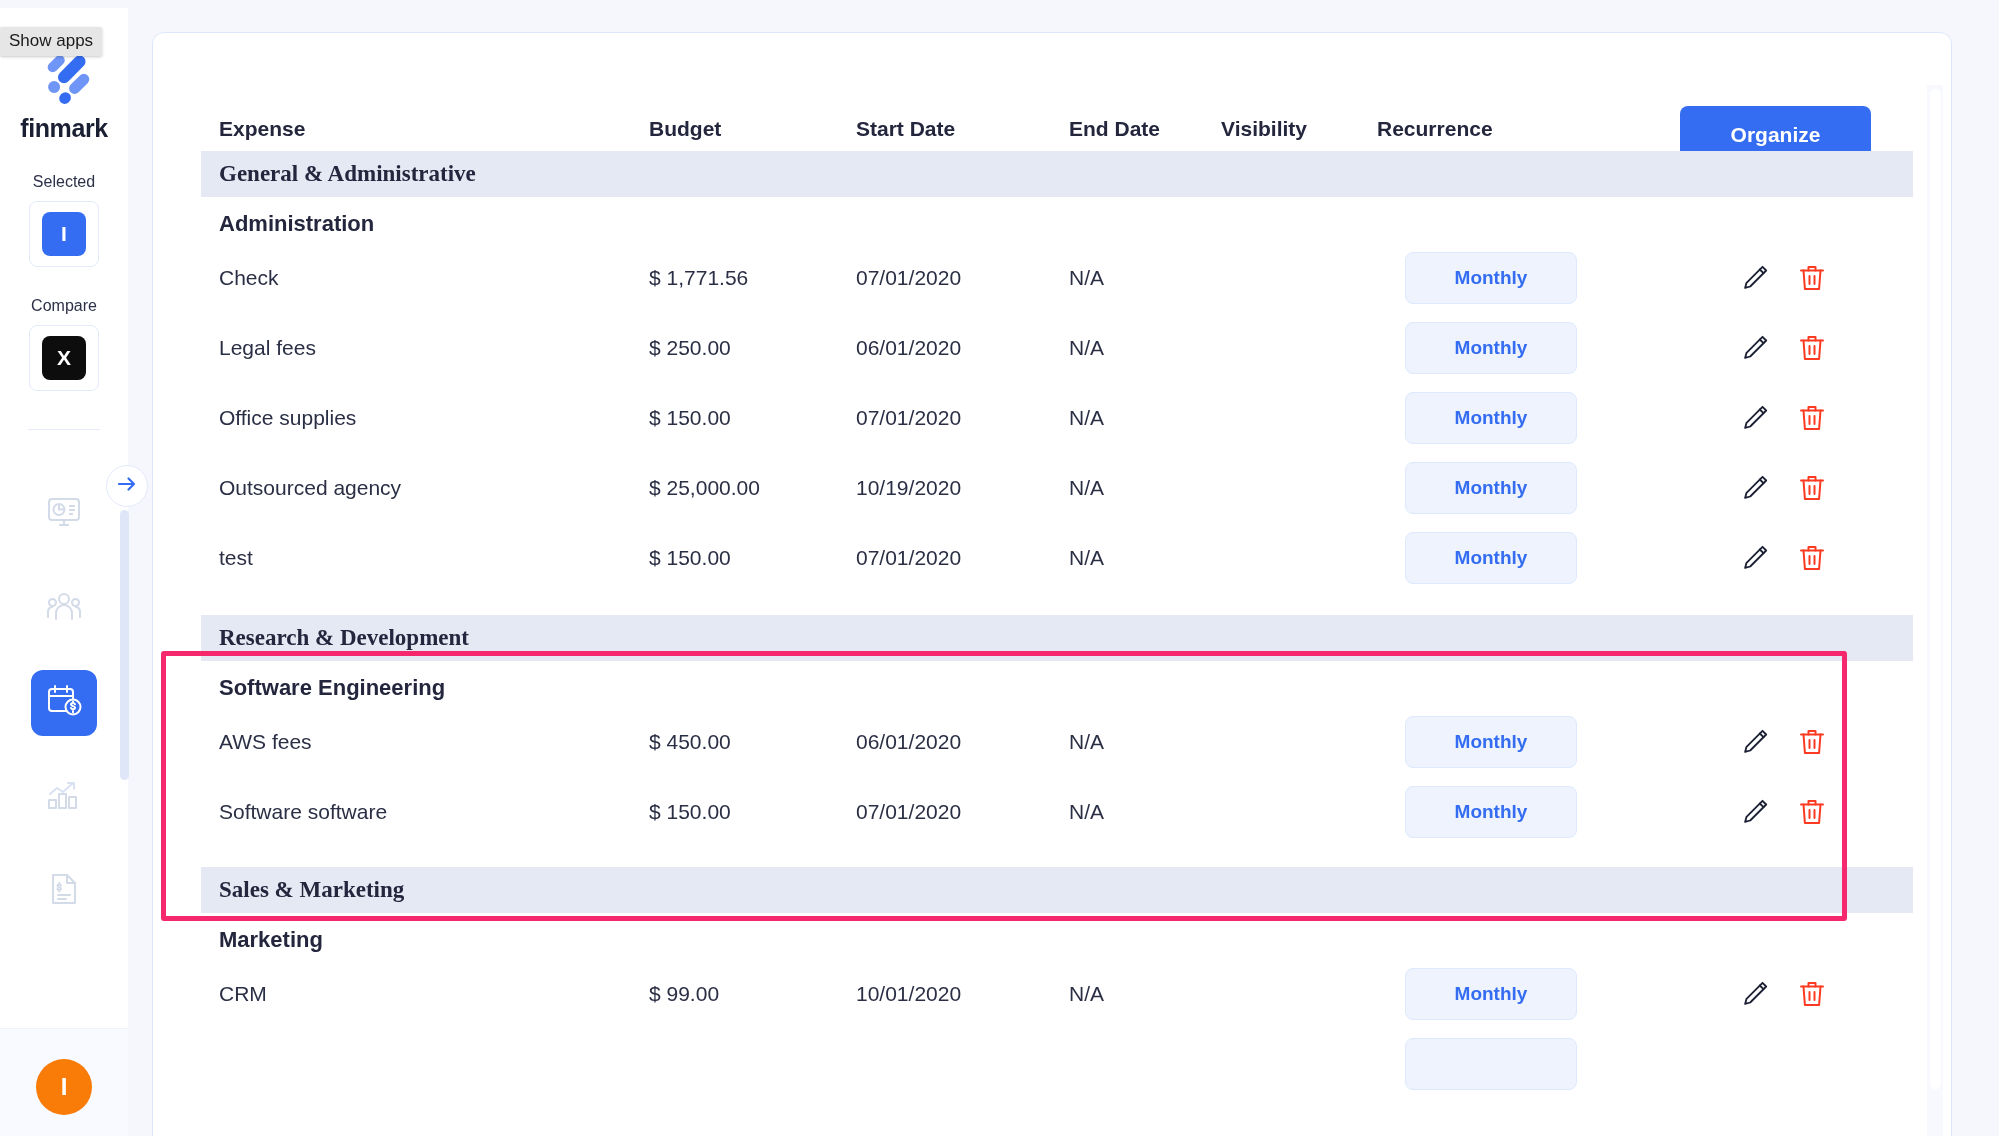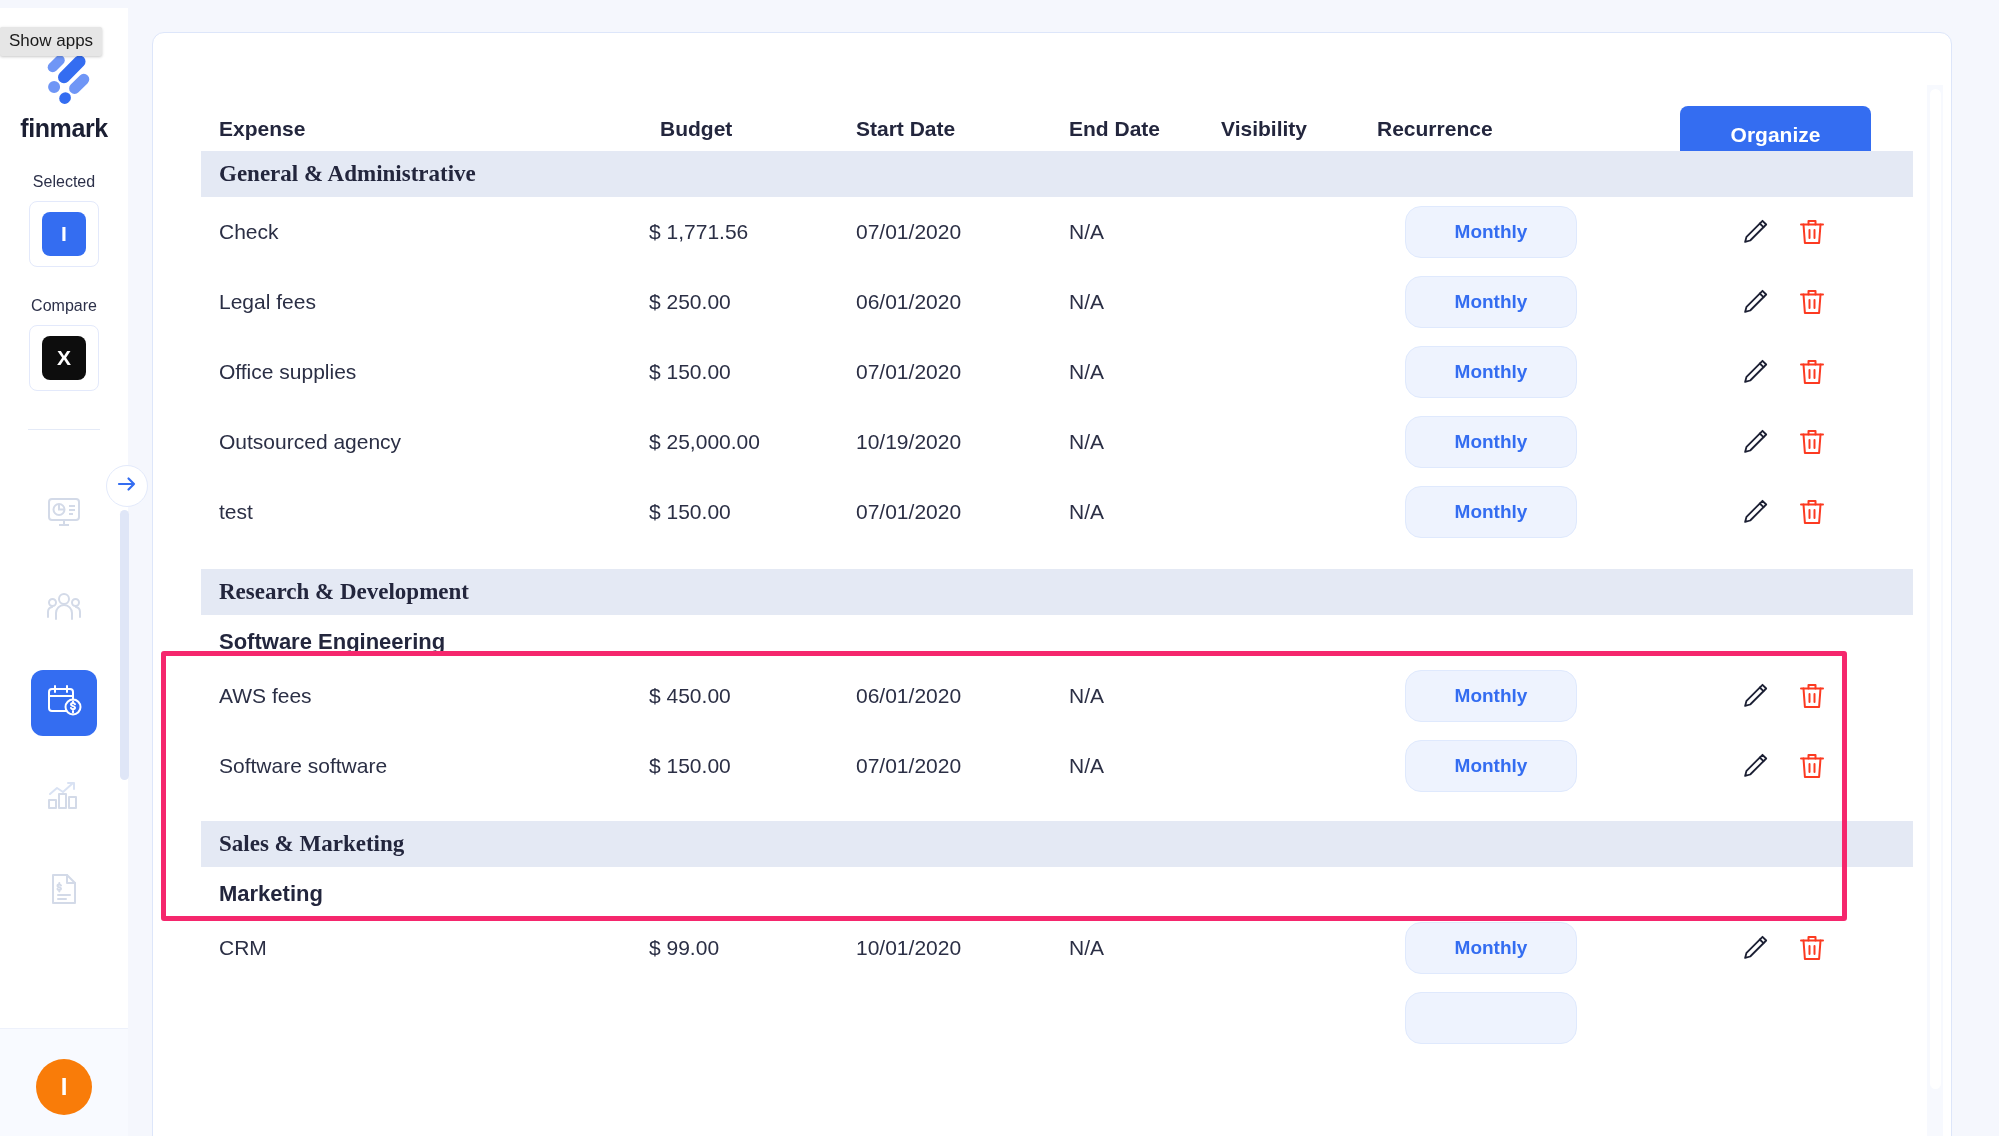--- a/index.html
+++ b/index.html
@@ -145,21 +145,21 @@
   .c-start   { left: 655px; }
   .c-end     { left: 868px; }
   .c-vis     { left: 1240px; }
 
   .eye { display: block; }
 
   .rec-btn {
     position: absolute; top: 50%; transform: translateY(-50%);
     left: 1204px;
     width: 172px; height: 52px;
-    border-radius: 16px; background: #eef3fe; border: 1px solid #dfe9fd;
+    border-radius: 8px; background: #eef3fe; border: 1px solid #dfe9fd;
     color: #346df1; font-size: 19px; font-weight: 600;
     display: flex; align-items: center; justify-content: center;
     cursor: pointer;
     font-family: "Liberation Sans", sans-serif;
   }
   .actions {
     position: absolute; top: 50%; transform: translateY(-50%);
     left: 1540px; display: flex; align-items: center; gap: 30px;
   }
   .icon-btn { background: none; border: none; padding: 0; cursor: pointer; line-height: 0; }
@@ -292,34 +292,35 @@
     </span>
   </div>
 
   <div class="tooltip">Show apps</div>
 
   <div class="card">
     <div class="card-inner">
 
       <div class="table-head">
         <div class="th" style="left:66px">Expense</div>
-        <div class="th" style="left:507px">Budget</div>
+        <div class="th" style="left:496px">Budget</div>
         <div class="th" style="left:703px">Start Date</div>
         <div class="th" style="left:916px">End Date</div>
         <div class="th" style="left:1068px">Visibility</div>
         <div class="th" style="left:1224px">Recurrence</div>
         <button class="organize-btn">Organize</button>
       </div>
 
       <div class="clip">
         <div class="body-wrap">
 
           <div class="group-head">
             <span>General &amp; Administrative</span>
           </div>
+          <div class="sub-head">Administration</div>
 
           <div class="row">
             <div class="cell c-expense">Check</div>
             <div class="cell c-budget">$ 1,771.56</div>
             <div class="cell c-start">07/01/2020</div>
             <div class="cell c-end">N/A</div>
             <div class="cell c-vis">
               <span class="eye">
                 <svg width="30" height="20" viewBox="0 0 30 20" fill="none" stroke="#2b2f45" stroke-width="1.7">
                     <path d="M1.5 10S6 3.5 15 3.5 28.5 10 28.5 10 24 16.5 15 16.5 1.5 10 1.5 10z"></path>

